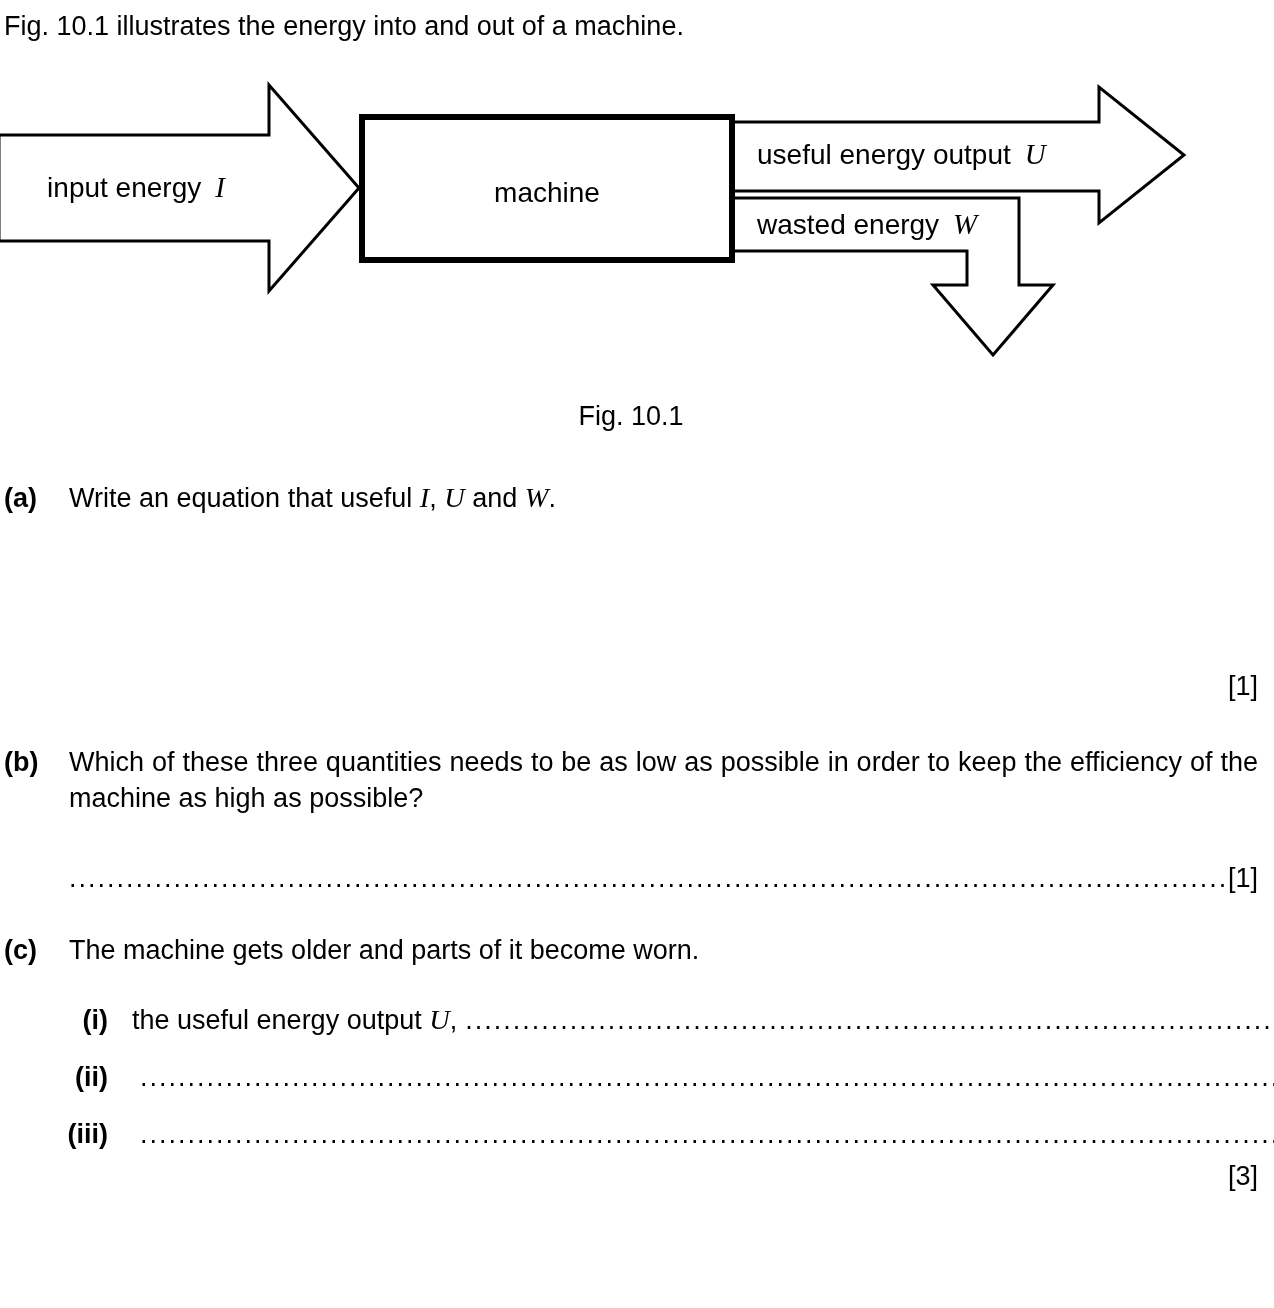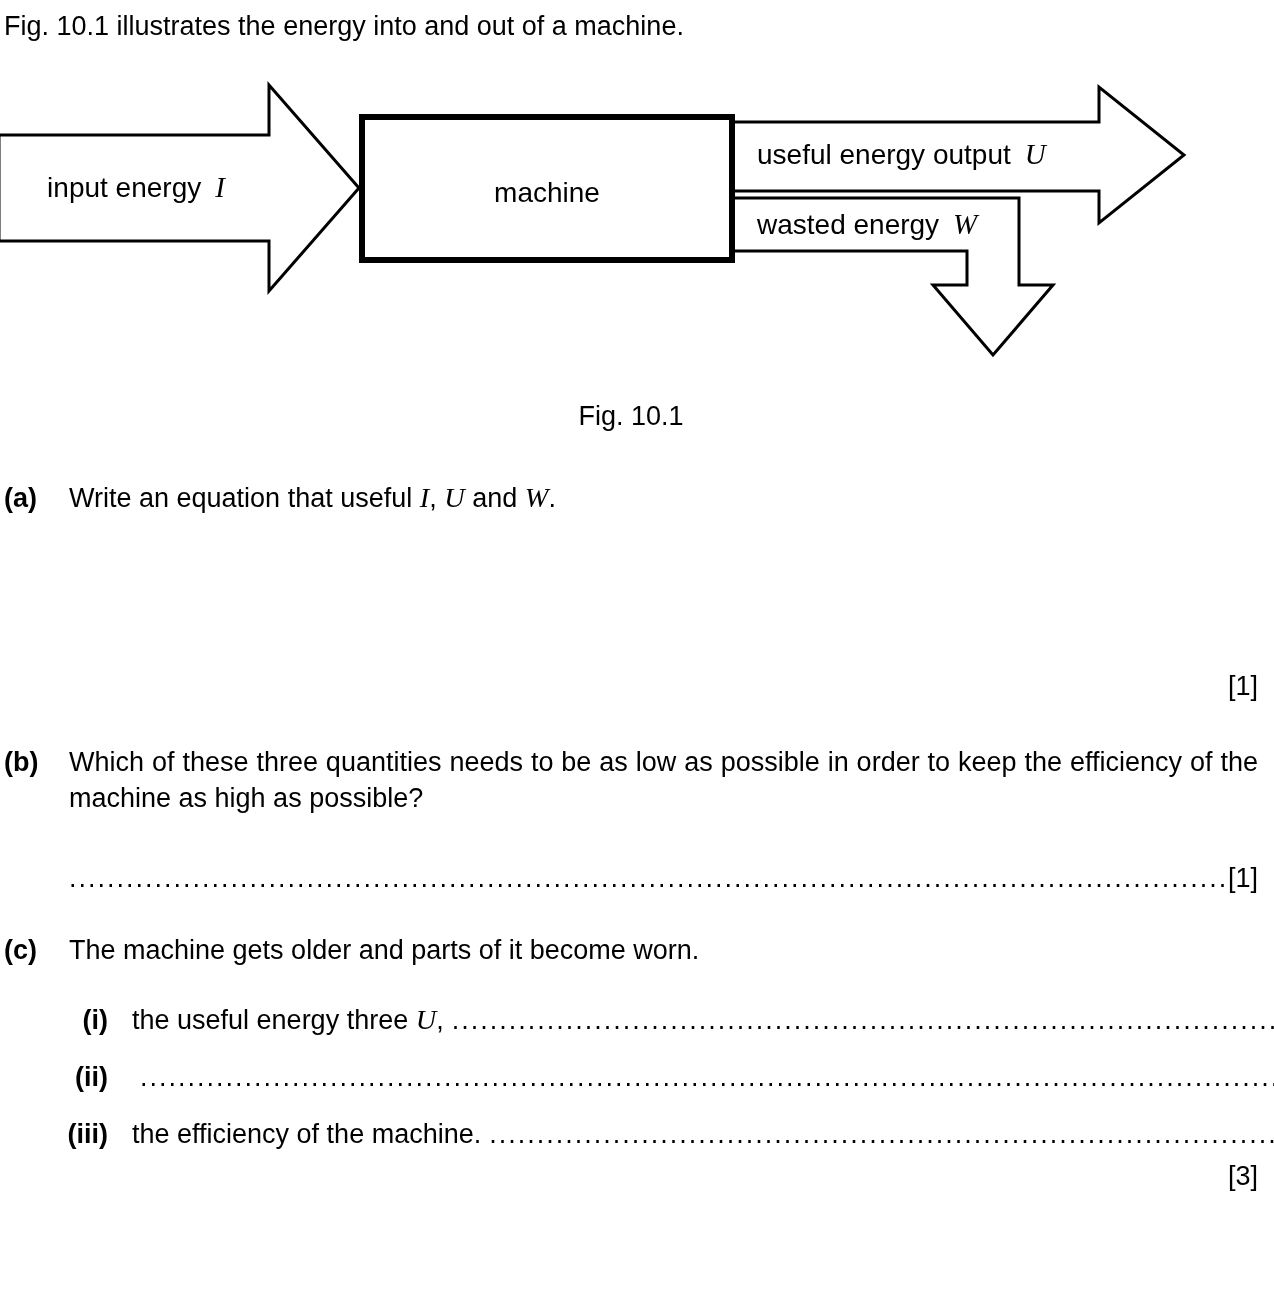--- a/index.html
+++ b/index.html
@@ -80,35 +80,34 @@
   <div class="q q-c">
     <div class="qnum">(c)</div>
     <div class="qtext">
       <div>The machine gets older and parts of it become worn.</div>
     </div>
   </div>
 
   <div class="subq subq-first">
     <div class="subnum">(i)</div>
     <div class="subtext">
-      <span class="sublabel"><span>the useful energy three </span><span class="var">U</span><span>,</span></span>
+      <span class="sublabel"><span>the useful energy output </span><span class="var">U</span><span>,</span></span>
         <span class="dots">........................................................................................................................................................................................................................................................</span>
     </div>
   </div>
 
   <div class="subq">
     <div class="subnum">(ii)</div>
     <div class="subtext">
         <span class="dots">........................................................................................................................................................................................................................................................</span>
     </div>
   </div>
 
   <div class="subq">
     <div class="subnum">(iii)</div>
     <div class="subtext">
-      <span class="sublabel"><span>the efficiency of the machine.</span></span>
         <span class="dots">........................................................................................................................................................................................................................................................</span>
     </div>
   </div>
 
   <div class="marks-row marks-c"><span>[3]</span></div>
 
 </div>
 
 </body></html>

